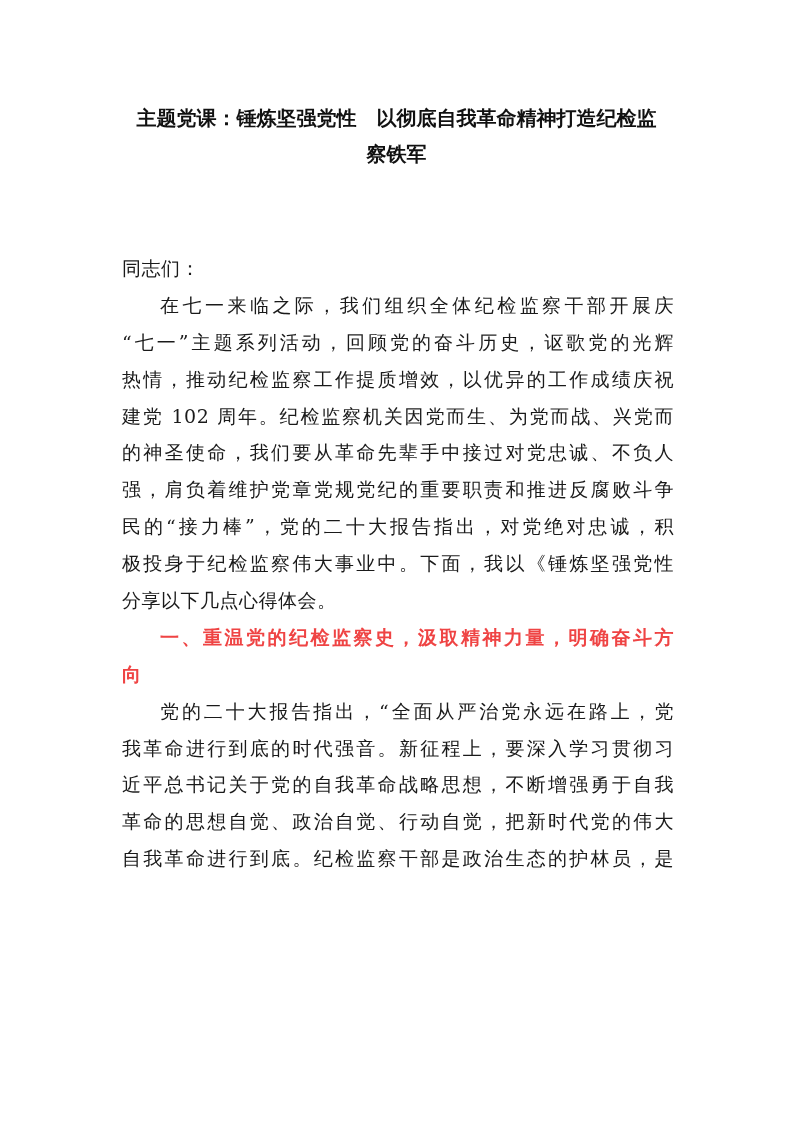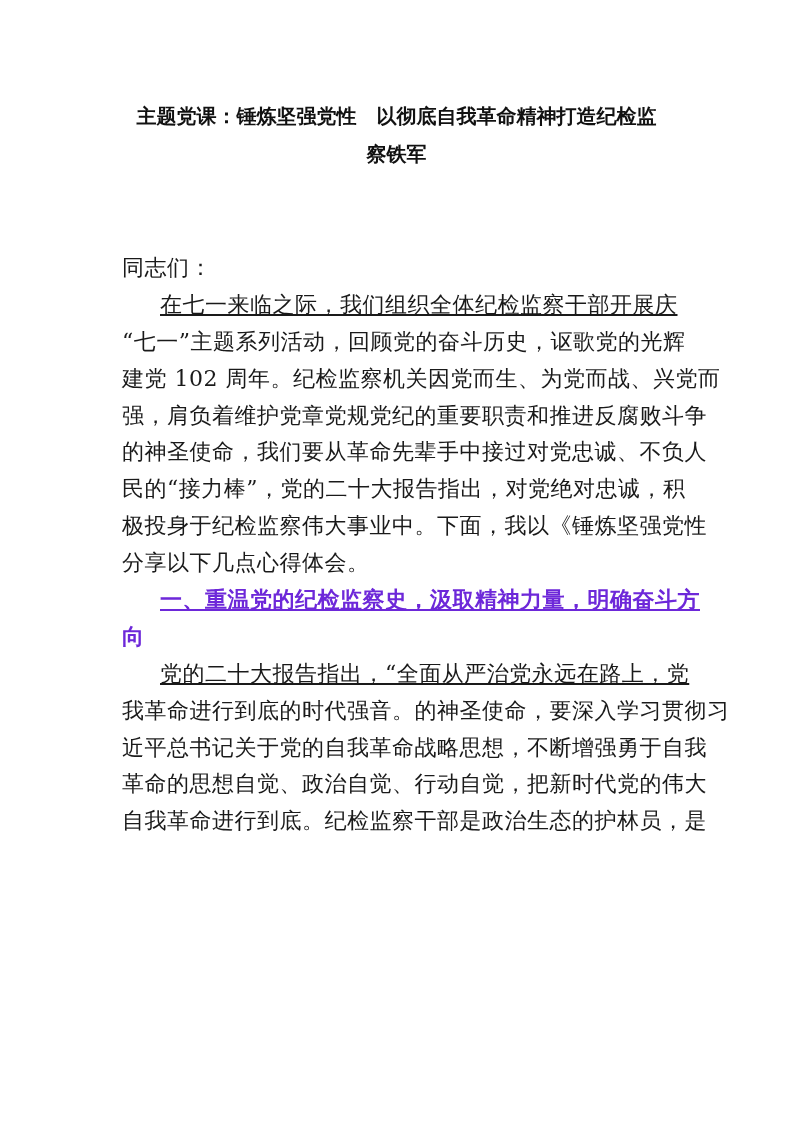--- a/index.html
+++ b/index.html
@@ -3,66 +3,67 @@
 <meta charset="utf-8">
 <style>
   html, body { margin: 0; padding: 0; background: #ffffff; }
   body { width: 793px; height: 1122px; position: relative; overflow: hidden; }
   .page { position: absolute; left: 0; top: 0; width: 793px; height: 1122px; background: #fff; }
   .title {
     position: absolute; left: 110px; width: 573px; text-align: center;
     font-family: "DejaVu Sans", "Liberation Sans", sans-serif;
     font-weight: bold; font-size: 20px; color: #111; line-height: 36px;
   }
-  .title .t1 { display: block; white-space: pre; font-family: Liberation Mono, monospace; }
+  .title .t1 { display: block; white-space: pre; }
   .title .t2 { display: block; }
   .body {
     position: absolute; left: 122px; width: 552px; top: 250px;
     font-family: "DejaVu Serif", "Liberation Serif", serif;
-    font-size: 22px; color: #1a1a1a;
+    font-size: 19px; color: #1a1a1a;
   }
   .line {
     display: block; height: 36.9px; line-height: 36.9px;
     white-space: nowrap; text-align: justify; text-align-last: justify;
     letter-spacing: 0.5px;
   }
   .line.last { text-align-last: left; }
-  .line.indent { padding-left: 38px; text-decoration: underline; }
-  .line.heading { font-family: "DejaVu Sans", "Liberation Sans", sans-serif; font-weight: bold; color: #6d28d9; }
+  .line.indent { padding-left: 38px; }
+  .line.heading { font-family: "DejaVu Sans", "Liberation Sans", sans-serif; font-weight: bold; color: #ef4444; }
 </style>
 </head>
 <body>
 
 <div class="page">
 
   <div class="title" style="top:100px;">
     <span class="t1">主题党课：锤炼坚强党性　以彻底自我革命精神打造纪检监</span>
     <span class="t2">察铁军</span>
   </div>
 
   <div class="body">
     <span class="line last">同志们：</span>
 
     <div>
       <span class="line indent">在七一来临之际，我们组织全体纪检监察干部开展庆</span>
       <span class="line">“七一”主题系列活动，回顾党的奋斗历史，讴歌党的光辉</span>
+      <span class="line">热情，推动纪检监察工作提质增效，以优异的工作成绩庆祝</span>
       <span class="line">建党 102 周年。纪检监察机关因党而生、为党而战、兴党而</span>
+      <span class="line">的神圣使命，我们要从革命先辈手中接过对党忠诚、不负人</span>
       <span class="line">强，肩负着维护党章党规党纪的重要职责和推进反腐败斗争</span>
-      <span class="line">的神圣使命，我们要从革命先辈手中接过对党忠诚、不负人</span>
       <span class="line">民的“接力棒”，党的二十大报告指出，对党绝对忠诚，积</span>
       <span class="line">极投身于纪检监察伟大事业中。下面，我以《锤炼坚强党性</span>
       <span class="line last">分享以下几点心得体会。</span>
     </div>
 
     <div>
       <span class="line indent heading">一、重温党的纪检监察史，汲取精神力量，明确奋斗方</span>
       <span class="line heading last">向</span>
     </div>
 
     <div>
       <span class="line indent">党的二十大报告指出，“全面从严治党永远在路上，党</span>
-      <span class="line">我革命进行到底的时代强音。的神圣使命，要深入学习贯彻习</span>
+      <span class="line">我革命进行到底的时代强音。新征程上，要深入学习贯彻习</span>
       <span class="line">近平总书记关于党的自我革命战略思想，不断增强勇于自我</span>
       <span class="line">革命的思想自觉、政治自觉、行动自觉，把新时代党的伟大</span>
       <span class="line">自我革命进行到底。纪检监察干部是政治生态的护林员，是</span>
     </div>
   </div>
 </div>
 
 </body></html>

